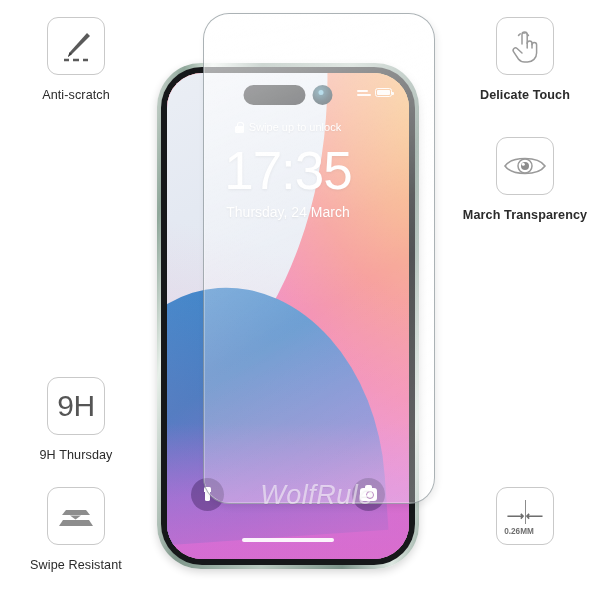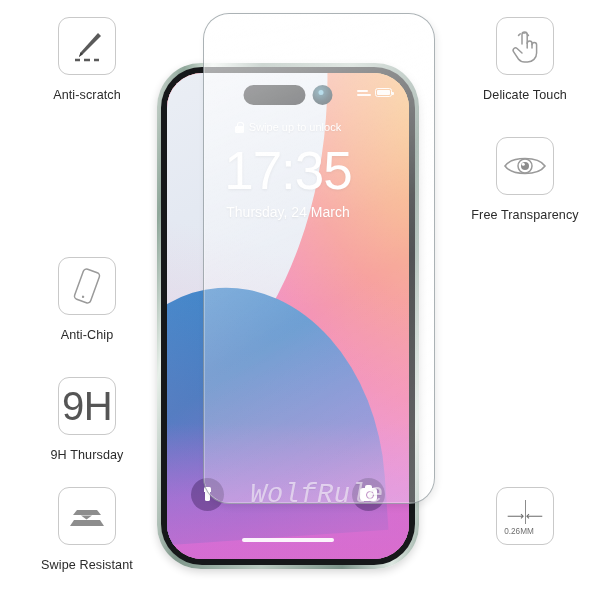--- a/index.html
+++ b/index.html
@@ -10,22 +10,22 @@
     overflow: hidden;
   }
   #stage {
     position: relative;
     width: 600px; height: 600px;
     background: #ffffff;
   }
 
   
   .feat-col { position: absolute; top: 0; width: 150px; height: 600px; }
-  .col-left  { left: 12px; }
-  .col-right { left: 450px; }
+  .col-left  { left: 1px; }
+  .col-right { left: 450px; font-weight: bold; }
 
   .feat {
     position: absolute;
     left: 0; width: 150px;
     display: flex; flex-direction: column;
     align-items: center;
   }
   .feat-box {
     width: 58px; height: 58px;
     border: 1.2px solid #c9c9c9;
@@ -47,21 +47,21 @@
   .slash {
     position: absolute; left: -8px; top: 50%;
     width: 82px; height: 1.1px;
     background: #b8b8b8;
     transform: rotate(-45deg);
     transform-origin: center;
   }
 
   
   .nineH {
-    font-size: 40px; font-weight: 400; color: #555;
+    font-size: 30px; font-weight: 400; color: #555;
     font-family: "Liberation Sans", sans-serif;
     letter-spacing: -.5px;
   }
 
   
   .thick-wrap { width: 100%; height: 100%; position: relative; }
   .thick-line {
     position: absolute; left: 50%; top: 12px;
     width: 1.3px; height: 24px; background: #8c8c8c;
   }
@@ -255,21 +255,21 @@
   }
   #glass::after {
     content:""; position:absolute; left:0; top:0; right:0; height: 58%;
     background: linear-gradient(160deg, rgba(255,255,255,.30), rgba(255,255,255,0) 70%);
     border-radius: 25px 25px 0 0;
   }
   #watermark {
     position: absolute;
     left: 232px; top: 480px;
     width: 170px; text-align: center;
-    font-family: Liberation Mono, monospace;
+    font-family: Liberation Sans, sans-serif;
     font-style: italic;
     font-size: 27px;
     color: rgba(255,255,255,.55);
     letter-spacing: .5px;
     text-shadow: 0 1px 1px rgba(0,0,0,.06);
     pointer-events: none;
   }
 </style>
 </head>
 <body>
@@ -287,31 +287,20 @@
             <line x1="8" y1="34" x2="13" y2="34"></line>
             <line x1="17" y1="34" x2="23" y2="34"></line>
             <line x1="27" y1="34" x2="32" y2="34"></line>
           </g>
         </svg>
       </div>
       <div class="feat-label">Anti-scratch</div>
     </div>
 
 
-    <div class="feat" style="top:257px">
-      <div class="feat-box">
-        <svg width="42" height="42" viewBox="0 0 42 42" aria-hidden="true">
-          <g transform="rotate(20 21 21)">
-            <rect x="12.5" y="5" width="17" height="32" rx="3.4" fill="none" stroke="#9a9a9a" stroke-width="1.5"></rect>
-            <circle cx="21" cy="32.5" r="1.2" fill="#9a9a9a"></circle>
-          </g>
-        </svg>
-      </div>
-      <div class="feat-label">Anti-Chip</div>
-    </div>
 
     <div class="feat" style="top:377px">
       <div class="feat-box">
         <span class="nineH">9H</span>
       </div>
       <div class="feat-label">9H Thursday</div>
     </div>
 
     <div class="feat" style="top:487px">
       <div class="feat-box">
@@ -344,21 +333,21 @@
 
     <div class="feat" style="top:137px">
       <div class="feat-box">
         <svg width="46" height="30" viewBox="0 0 46 30" aria-hidden="true">
           <path d="M3 15 C10 5 36 5 43 15 C36 25 10 25 3 15 Z" fill="none" stroke="#9a9a9a" stroke-width="1.6"></path>
           <circle cx="23" cy="15" r="7" fill="none" stroke="#9a9a9a" stroke-width="1.5"></circle>
           <circle cx="23" cy="15" r="4" fill="#8d8d8d"></circle>
           <circle cx="21.3" cy="13.2" r="1.5" fill="#ffffff"></circle>
         </svg>
       </div>
-      <div class="feat-label">Free Transparency</div>
+      <div class="feat-label">March Transparency</div>
     </div>
 
 
 
     <div class="feat" style="top:487px">
       <div class="feat-box">
         <div class="thick-wrap">
           <span class="thick-line"></span>
           <span class="thick-arrow l">⟶</span>
           <span class="thick-arrow r">⟵</span>

